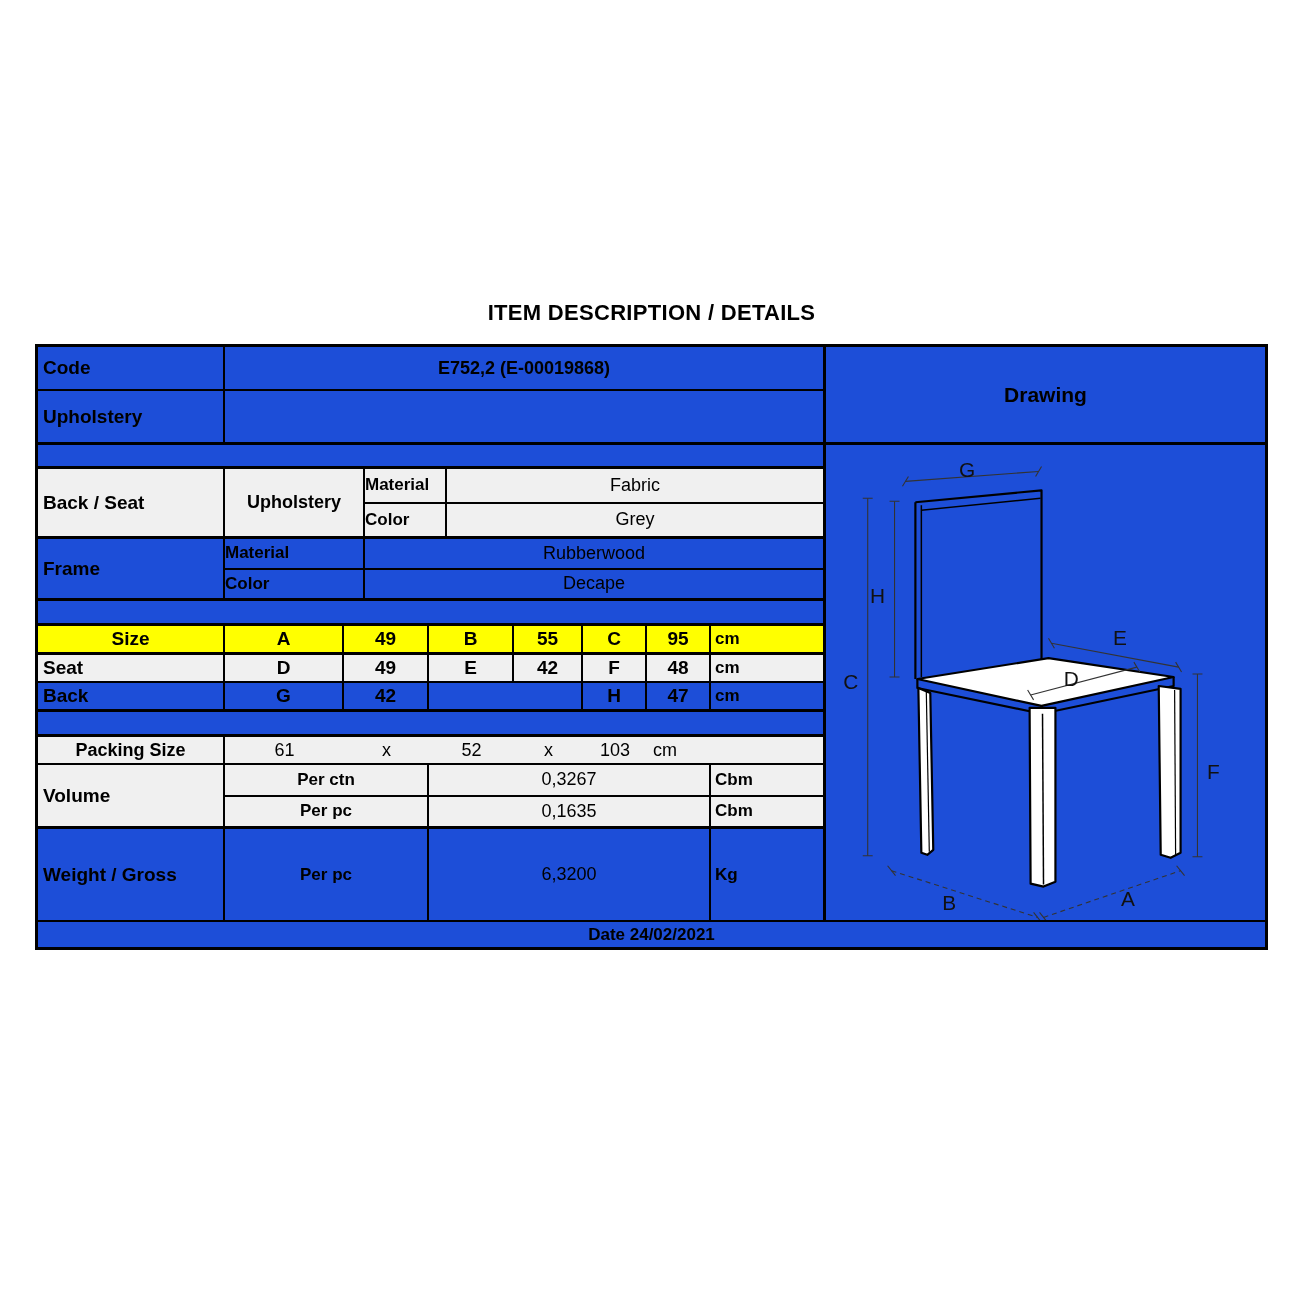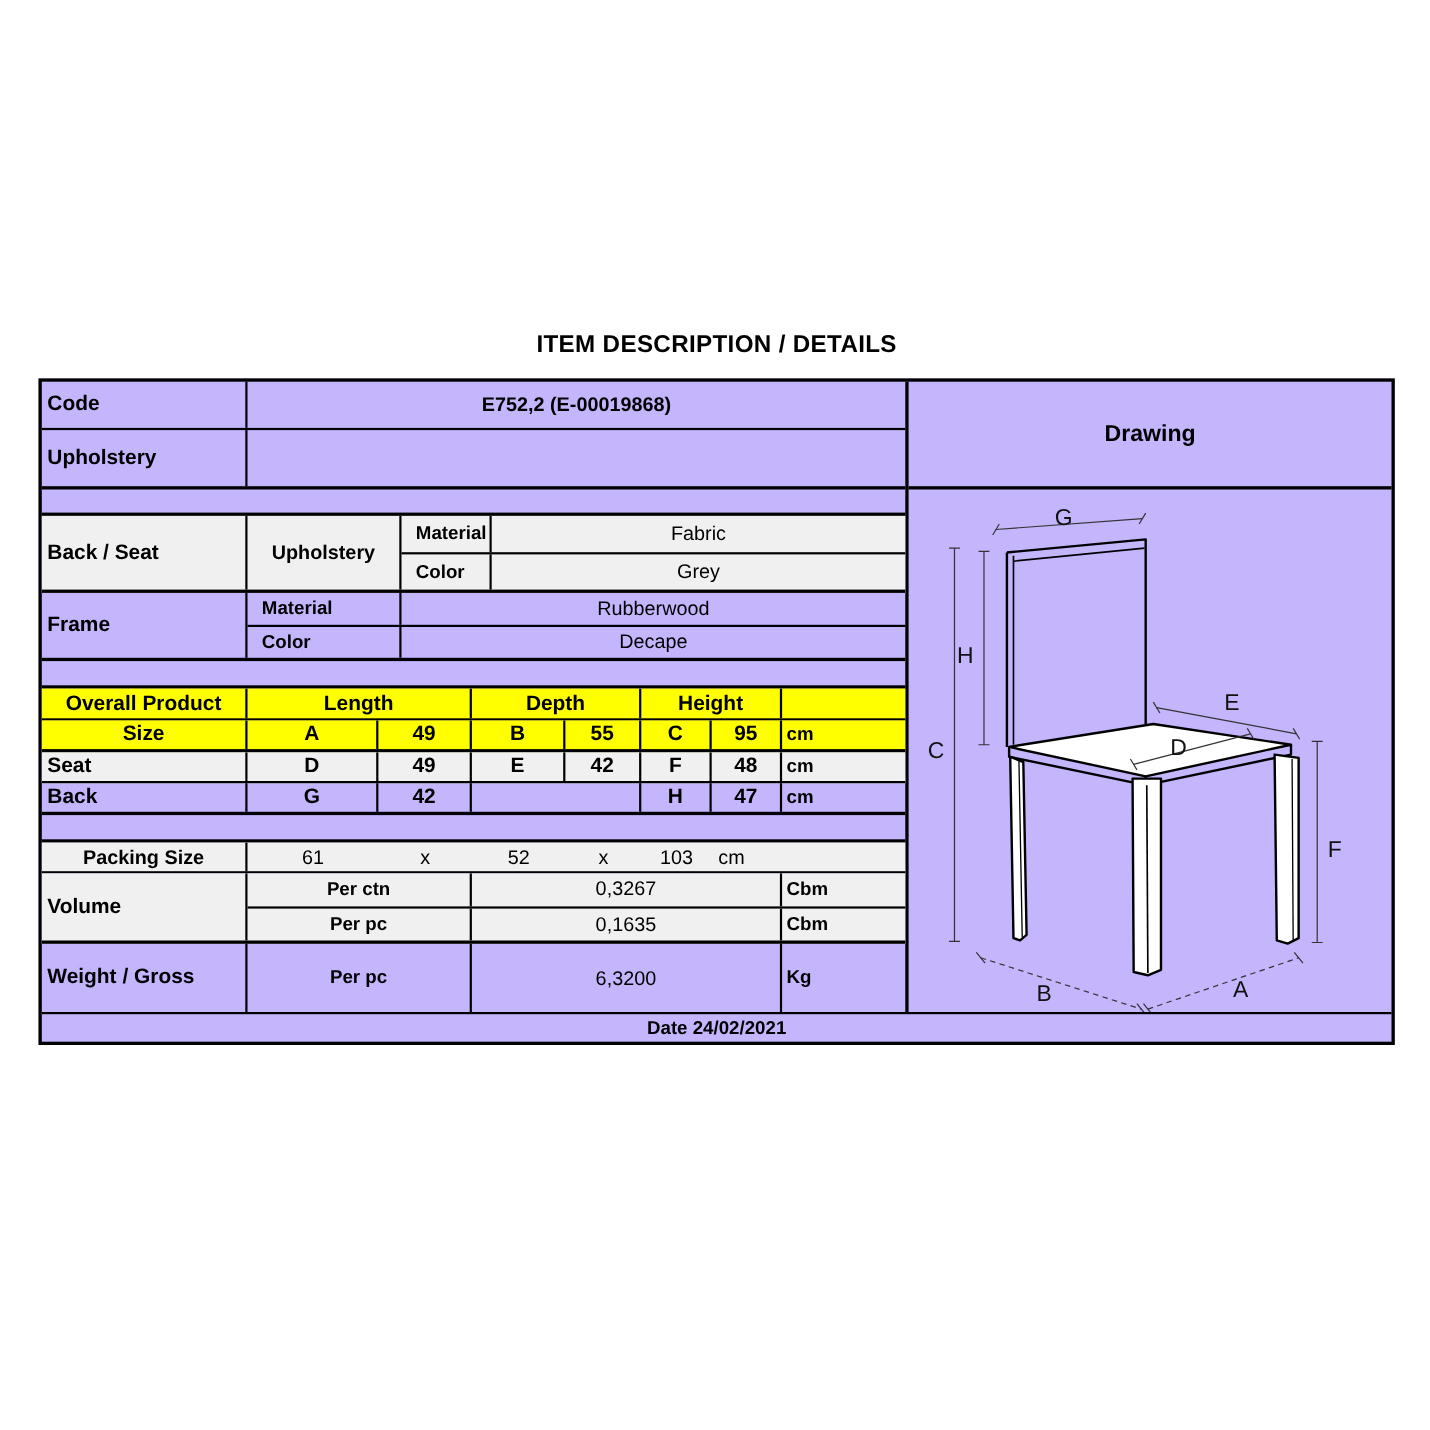--- a/index.html
+++ b/index.html
@@ -7,34 +7,34 @@
     width:1300px;height:1300px;position:relative;background:#ffffff;
     font-family:"Liberation Sans","DejaVu Sans",sans-serif;color:#000;
   }
   *{box-sizing:border-box;}
   .title{
     position:absolute;left:35px;top:300px;width:1233px;text-align:center;
     font-size:22px;font-weight:bold;letter-spacing:.3px;
   }
   .sheet{
     position:absolute;left:35px;top:344px;width:1233px;height:606px;
-    border:3px solid #000;display:flex;flex-direction:column;background:#c4b5fd;
+    border:3px solid #000;display:flex;flex-direction:column;background:#1d4ed8;
   }
   .main{display:flex;flex:1;min-height:0;}
   .left{width:788px;border-right:3px solid #000;display:flex;flex-direction:column;}
   .right{flex:1;display:flex;flex-direction:column;min-width:0;}
   .row{display:flex;flex-shrink:0;}
   .c{display:flex;align-items:center;justify-content:center;overflow:hidden;white-space:nowrap;}
   .br{border-right:2px solid #000;}
   .bb1{border-bottom:2px solid #000;}
   .bb2{border-bottom:3px solid #000;}
   .grow{flex:1;min-width:0;}
   .lab{font-size:19px;font-weight:bold;justify-content:flex-start;padding-left:5px;}
   .labc{font-size:19px;font-weight:bold;}
-  .sub{font-size:17px;font-weight:bold;justify-content:flex-start;padding-left:13px;}
+  .sub{font-size:17px;font-weight:bold;justify-content:flex-start;padding-left:0;}
   .val{font-size:18px;}
   .bold{font-weight:bold;}
   .szk{font-size:19px;font-weight:bold;}
   .unit{font-size:17px;font-weight:bold;justify-content:flex-start;padding-left:4px;}
   .grey{background:#f0f0f0;}
   .yellow{background:#ffff00;}
   .w187{width:187px;}.w121{width:140px;}.w82{width:82px;}.w119{width:119px;}
   .w85{width:85px;}.w69{width:69px;}.w64{width:64px;}.w204{width:204px;}
   .w154{width:154px;}.w128{width:128px;}.w282{width:282px;text-align:right;}.w486{width:486px;}
   .col{display:flex;flex-direction:column;flex:1;min-width:0;}
@@ -96,27 +96,20 @@
           </div>
           <div class="subrow">
             <div class="c sub w121 br">Color</div>
             <div class="c val grow">Decape</div>
           </div>
         </div>
       </div>
 
       <div class="row bb2" style="height:25px"></div>
 
-      <div class="row bb1 yellow" style="height:29px">
-        <div class="c labc w187 br">Overall Product</div>
-        <div class="c labc w204 br">Length</div>
-        <div class="c labc w154 br">Depth</div>
-        <div class="c labc w128 br">Height</div>
-        <div class="c grow"></div>
-      </div>
 
       <div class="row bb2 yellow" style="height:29px">
         <div class="c labc w187 br">Size</div>
         <div class="c szk w119 br">A</div>
         <div class="c szk w85 br">49</div>
         <div class="c szk w85 br">B</div>
         <div class="c szk w69 br">55</div>
         <div class="c szk w64 br">C</div>
         <div class="c szk w64 br">95</div>
         <div class="c unit grow">cm</div>

